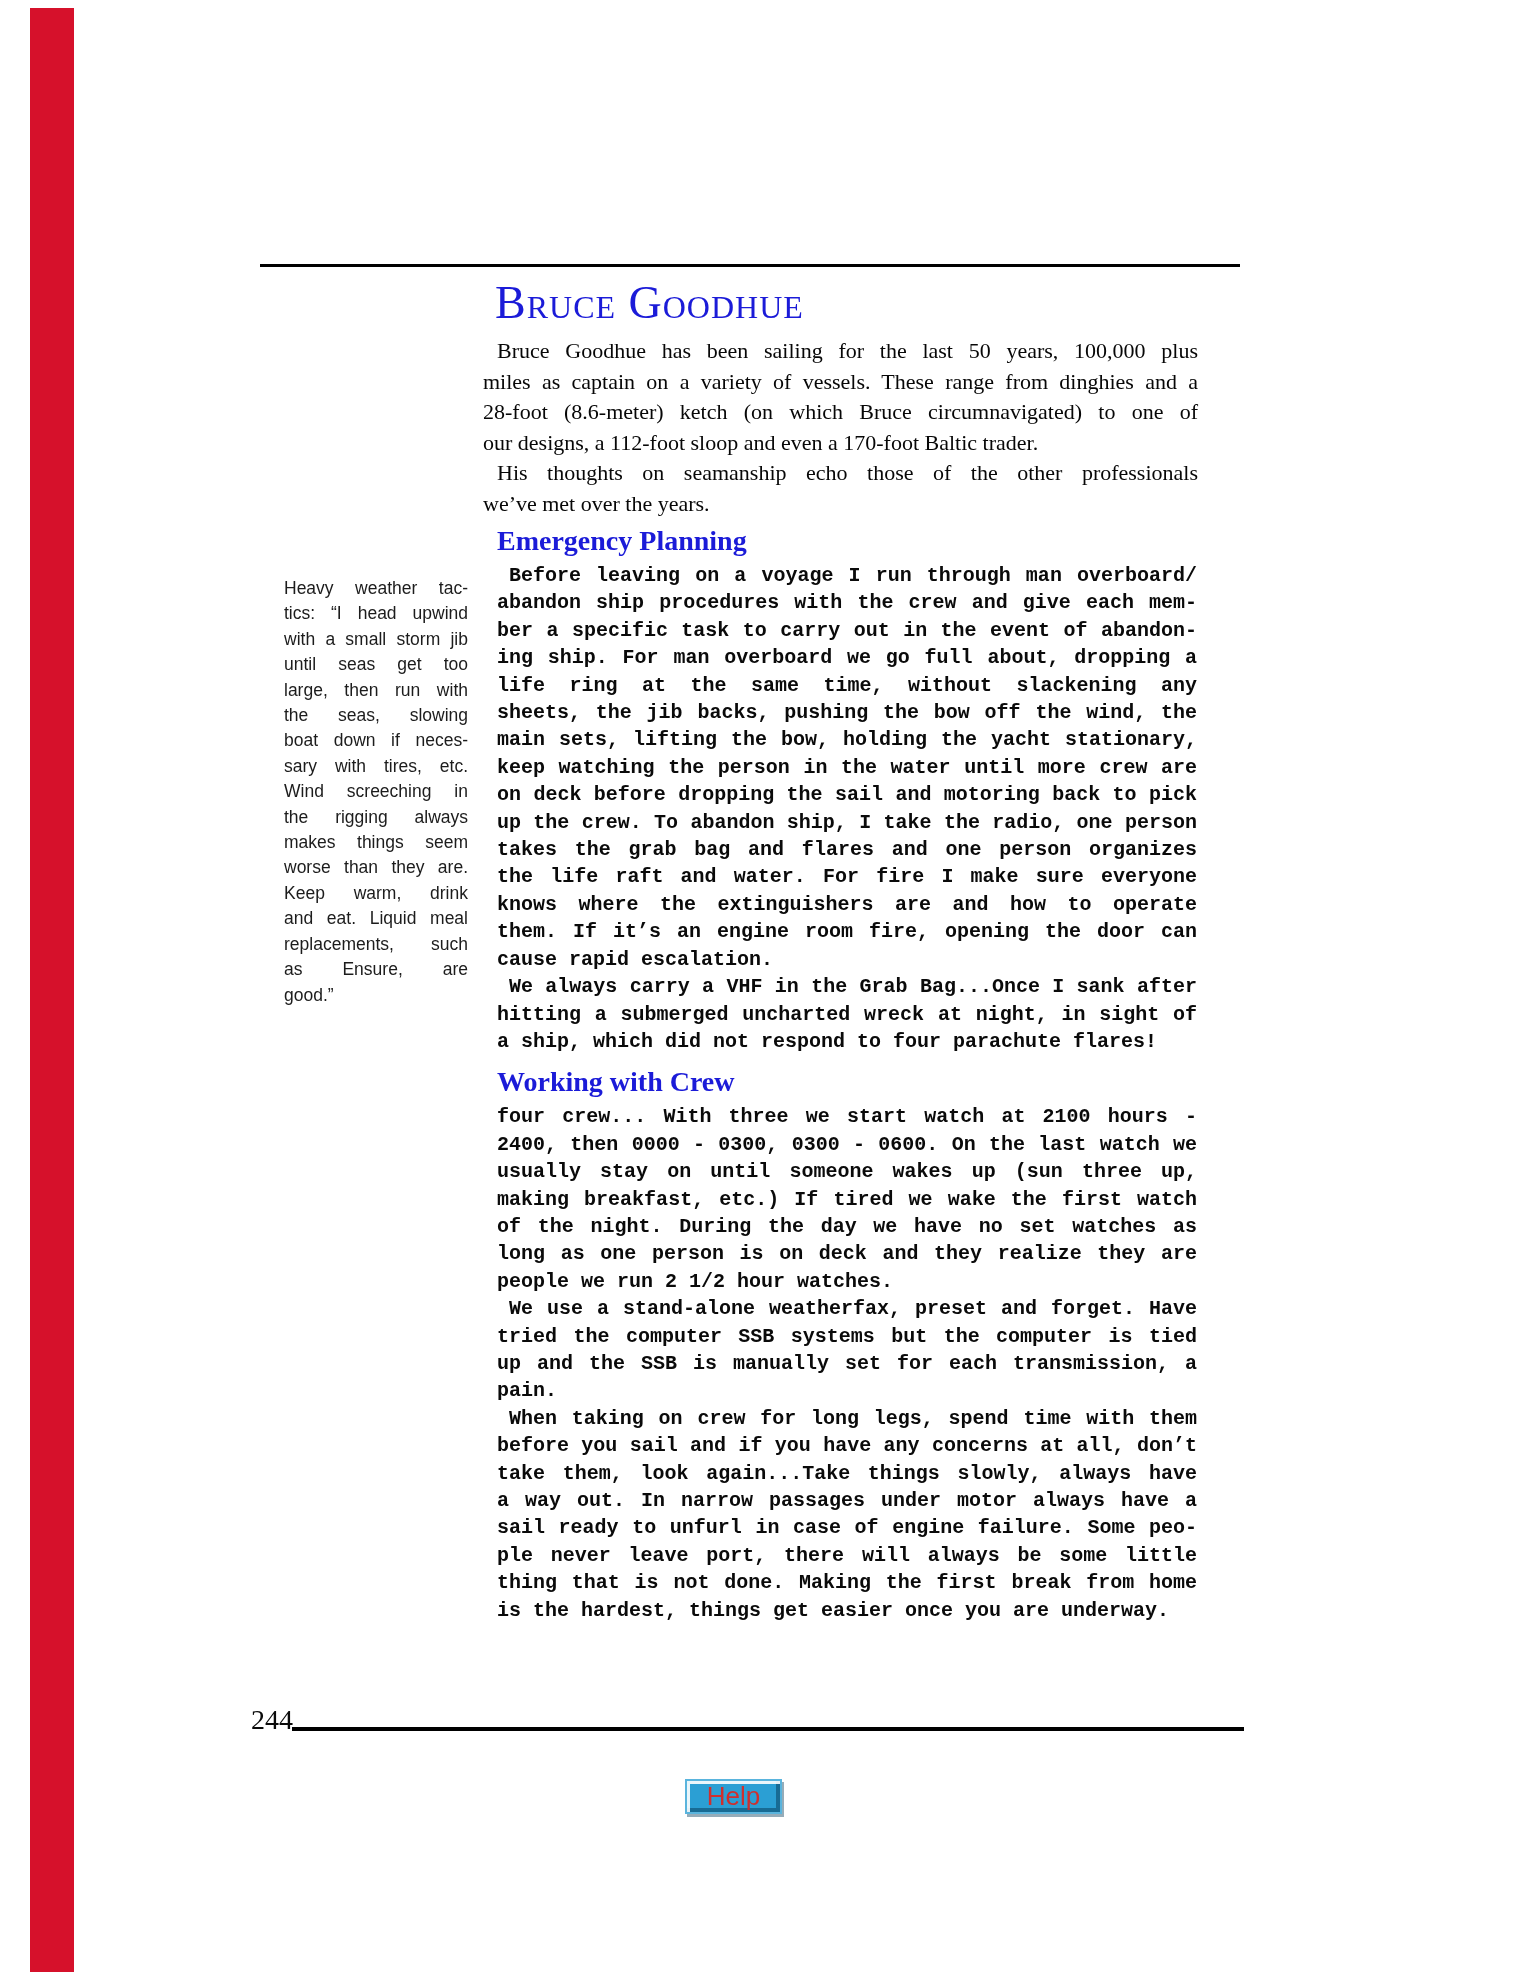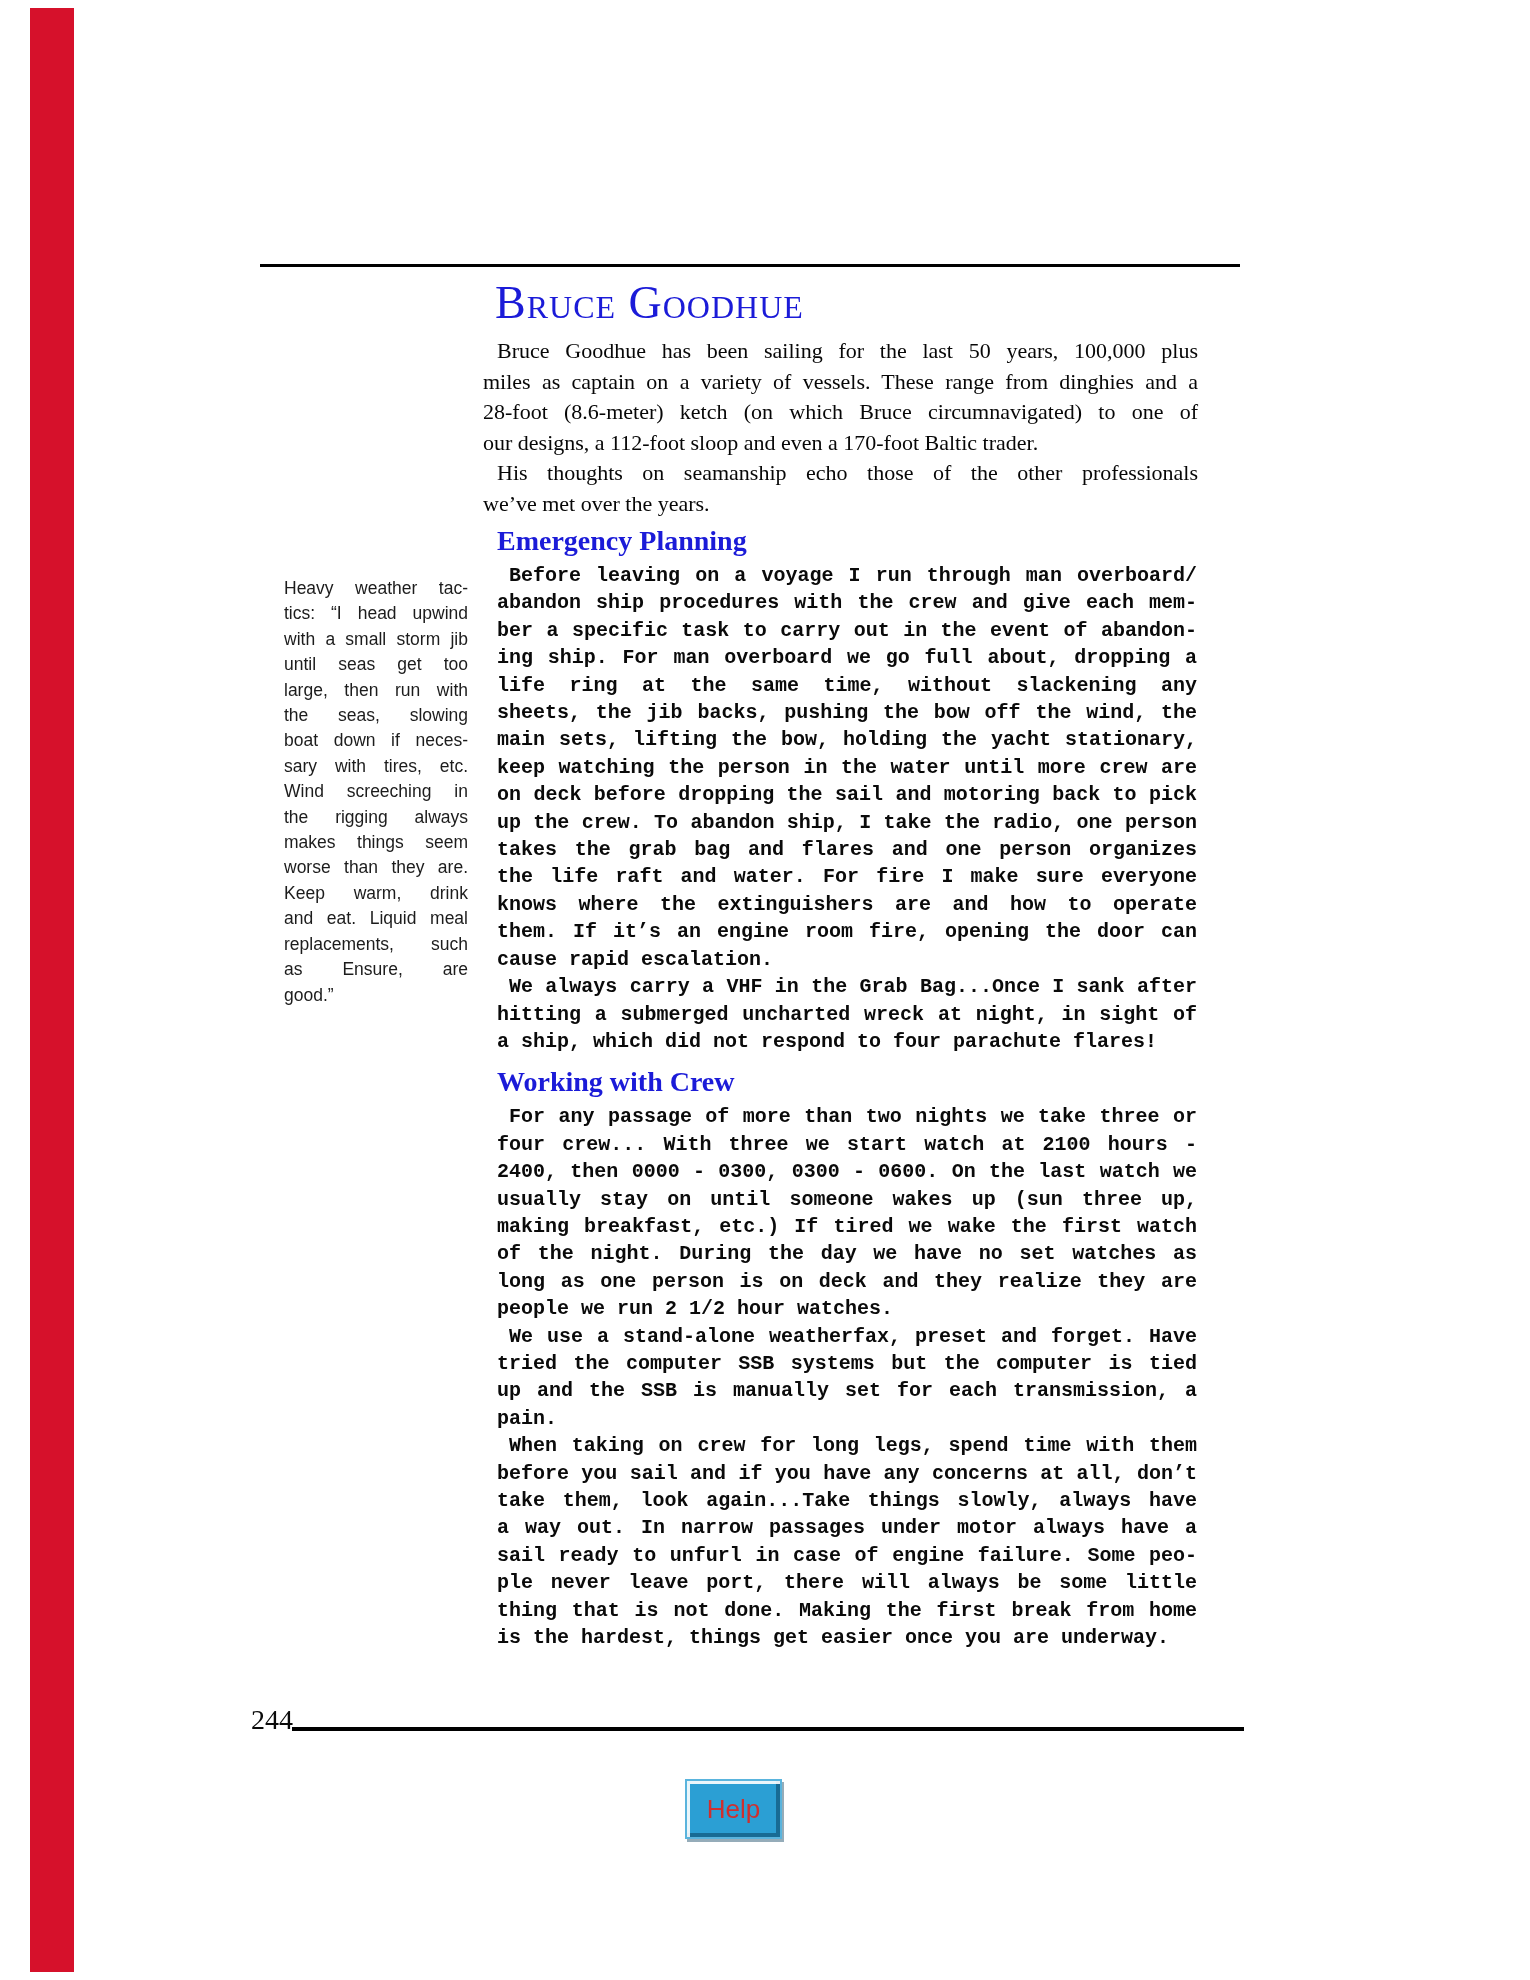--- a/index.html
+++ b/index.html
@@ -40,29 +40,29 @@
     font-family:"Liberation Serif", serif; font-weight:bold;
     font-size:28px; line-height:34px; color:var(--accent,#1b1bd8);
     margin:10px 0 4px 0;
   }
   .section-heading.first { margin-top:0; }
   .page-number {
     position:absolute; left:251px; top:1704px;
     font-family:Liberation Serif, serif; font-size:28px; color:#0a0a0a;
   }
   .help-btn {
-    position:absolute; left:685px; top:1779px; width:97px; height:60px;
+    position:absolute; left:685px; top:1779px; width:97px; height:35px;
     background:var(--help-bg,#2b9fd4);
     border:2px solid #5ab4dd;
     box-shadow: inset 3px 3px 0 rgba(255,255,255,0.9),
                 inset -4px -4px 0 rgba(9,64,95,0.55),
                 2px 3px 0 rgba(20,70,100,0.45);
     color:var(--help-text,#cf2f2e);
     font-family:"Liberation Sans", sans-serif; font-size:26px;
-    text-align:center; padding:12px; cursor:pointer;
+    text-align:center; padding:0; cursor:pointer;
   }
 </style>
 </head>
 <body>
 
 <div class="page">
   <div class="red-bar"></div>
   <div class="rule top-rule"></div>
   <h1 class="title">Bruce Goodhue</h1>
   <div class="intro" id="intro">
@@ -96,21 +96,20 @@
         <div class="line mono-line">them. If it’s an engine room fire, opening the door can</div>
         <div class="line mono-line last">cause rapid escalation.</div>
       </div>
       <div class="para mono-para">
         <div class="line mono-line first">We always carry a VHF in the Grab Bag...Once I sank after</div>
         <div class="line mono-line">hitting a submerged uncharted wreck at night, in sight of</div>
         <div class="line mono-line last">a ship, which did not respond to four parachute flares!</div>
       </div>
       <h2 class="section-heading">Working with Crew</h2>
       <div class="para mono-para">
-        <div class="line mono-line first">For any passage of more than two nights we take three or</div>
         <div class="line mono-line">four crew... With three we start watch at 2100 hours -</div>
         <div class="line mono-line">2400, then 0000 - 0300, 0300 - 0600. On the last watch we</div>
         <div class="line mono-line">usually stay on until someone wakes up (sun three up,</div>
         <div class="line mono-line">making breakfast, etc.) If tired we wake the first watch</div>
         <div class="line mono-line">of the night. During the day we have no set watches as</div>
         <div class="line mono-line">long as one person is on deck and they realize they are</div>
         <div class="line mono-line last">people we run 2 1/2 hour watches.</div>
       </div>
       <div class="para mono-para">
         <div class="line mono-line first">We use a stand-alone weatherfax, preset and forget. Have</div>

